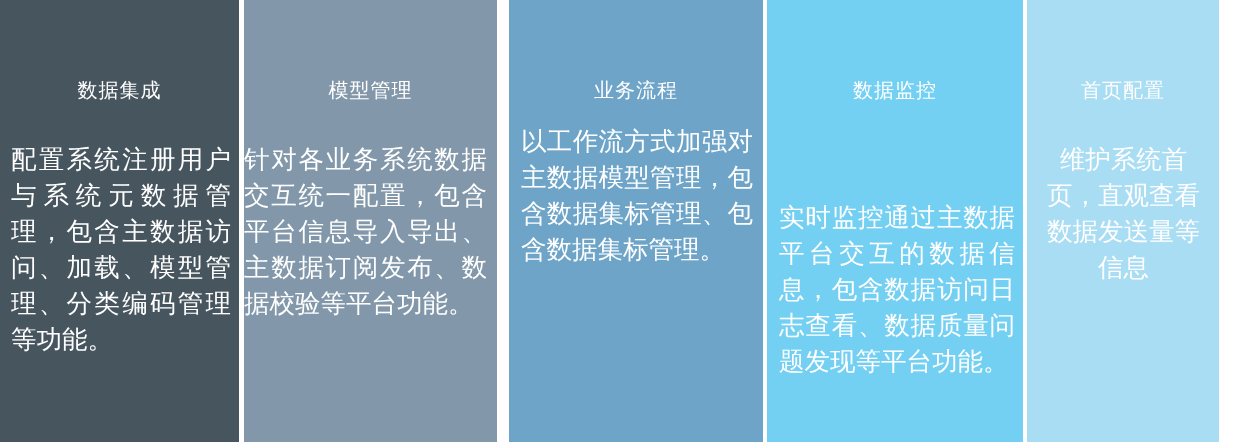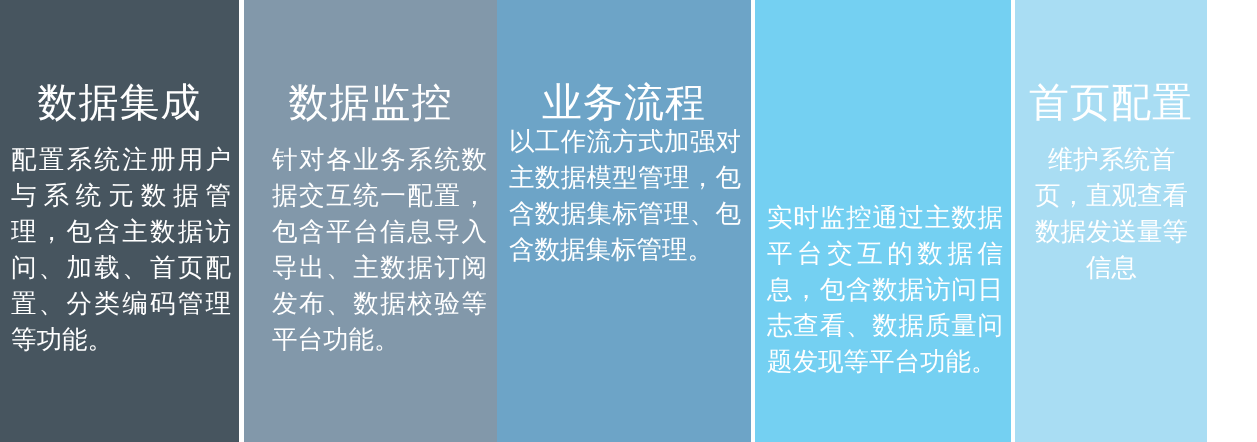--- a/index.html
+++ b/index.html
@@ -29,32 +29,32 @@
     position: relative;
     height: 442px;
     box-sizing: border-box;
     overflow: hidden;
     flex: 0 0 auto;
   }
 
   
   .panel-1 { width: 239px; }
   .panel-2 { width: 253px; margin-left: 5px; }
-  .panel-3 { width: 254px; margin-left: 0; }
+  .panel-3 { width: 254px; margin-left: 12px; }
   .panel-4 { width: 256px; margin-left: 4px; }
   .panel-5 { width: 192px; margin-left: 4px; }
 
   .panel-title {
     position: absolute;
     left: 0;
     right: 0;
-    top: 84px;
+    top: 72px;
     text-align: center;
     color: #ffffff;
-    font-size: 40px;
+    font-size: 20px;
     line-height: 36px;
     letter-spacing: 1px;
     font-weight: 400;
     white-space: nowrap;
   }
 
   .panel-body {
     position: absolute;
     left: 11px;
     right: 9px;
@@ -68,46 +68,47 @@
   }
 
   .panel-1 .panel-body { top: 141px; }
   .panel-2 .panel-body { top: 141px; }
   .panel-3 .panel-body { top: 123px; }
   .panel-4 .panel-body { top: 159px; }
   .panel-5 .panel-body { top: 141px; }
 
   
   .panel-1 .panel-body { right: 8px; }
-  .panel-2 .panel-body { left: 28px; right: 10px; }
+  .panel-2 .panel-body { left: 0; right: 10px; }
   .panel-3 .panel-body { left: 12px; right: 10px; }
   .panel-4 .panel-body { left: 12px; right: 8px; margin-top: 40px; }
   .panel-5 .panel-body { left: 13px; right: 12px; text-align: center; }
 </style>
 </head>
 <body>
 
 <div id="feature-panels" style="background-color: rgb(255, 255, 255);">
 
   <div class="panel panel-1" style="background-color: rgb(71, 85, 95);">
     <div class="panel-title">数据集成</div>
-    <div class="panel-body">配置系统注册用户与系统元数据管理，包含主数据访问、加载、首页配置、分类编码管理等功能。</div>
+    <div class="panel-body">配置系统注册用户与系统元数据管理，包含主数据访问、加载、模型管理、分类编码管理等功能。</div>
   </div>
 
   <div class="panel panel-2" style="background-color: rgb(130, 152, 170);">
-    <div class="panel-title">数据监控</div>
+    <div class="panel-title">模型管理</div>
     <div class="panel-body">针对各业务系统数据交互统一配置，包含平台信息导入导出、主数据订阅发布、数据校验等平台功能。</div>
   </div>
 
   <div class="panel panel-3" style="background-color: rgb(109, 164, 199);">
     <div class="panel-title">业务流程</div>
     <div class="panel-body">以工作流方式加强对主数据模型管理，包含数据集标管理、包含数据集标管理。</div>
   </div>
 
   <div class="panel panel-4" style="background-color: rgb(116, 208, 242);">
+    <div class="panel-title">数据监控</div>
     <div class="panel-body">实时监控通过主数据平台交互的数据信息，包含数据访问日志查看、数据质量问题发现等平台功能。</div>
   </div>
 
   <div class="panel panel-5" style="background-color: rgb(169, 221, 243);">
     <div class="panel-title">首页配置</div>
     <div class="panel-body">维护系统首页，直观查看数据发送量等信息</div>
   </div>
 
 </div>
 

